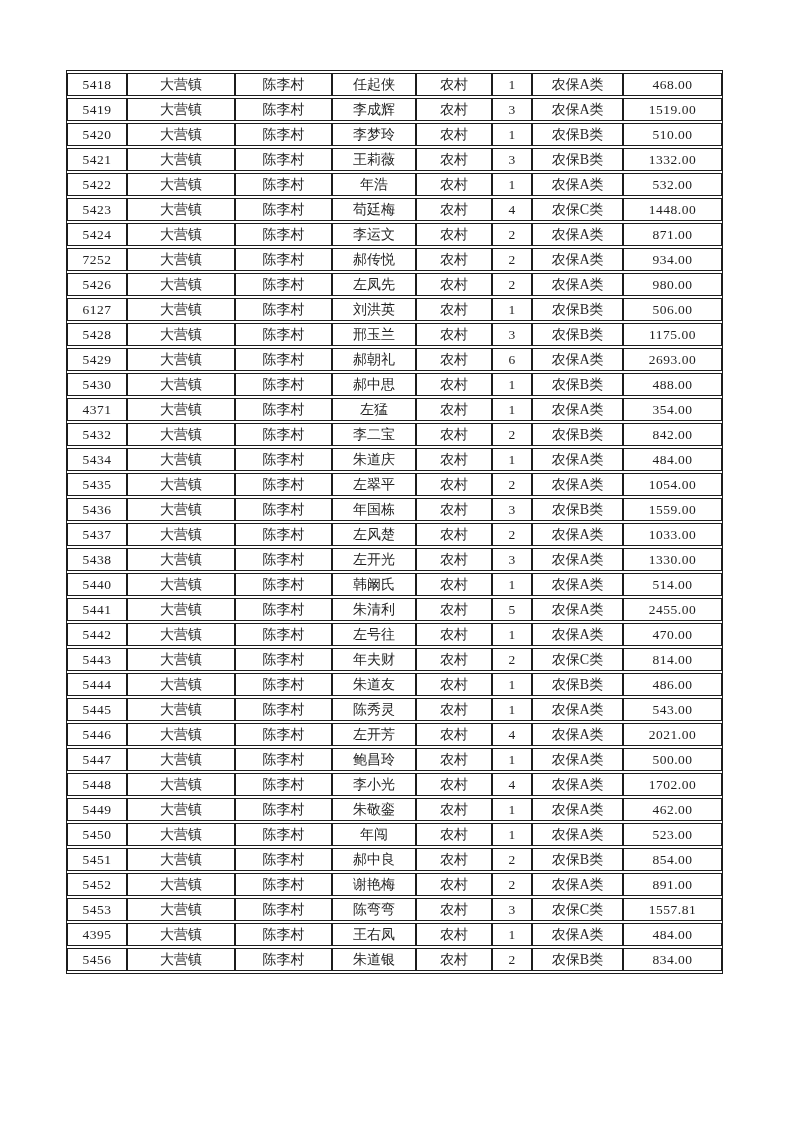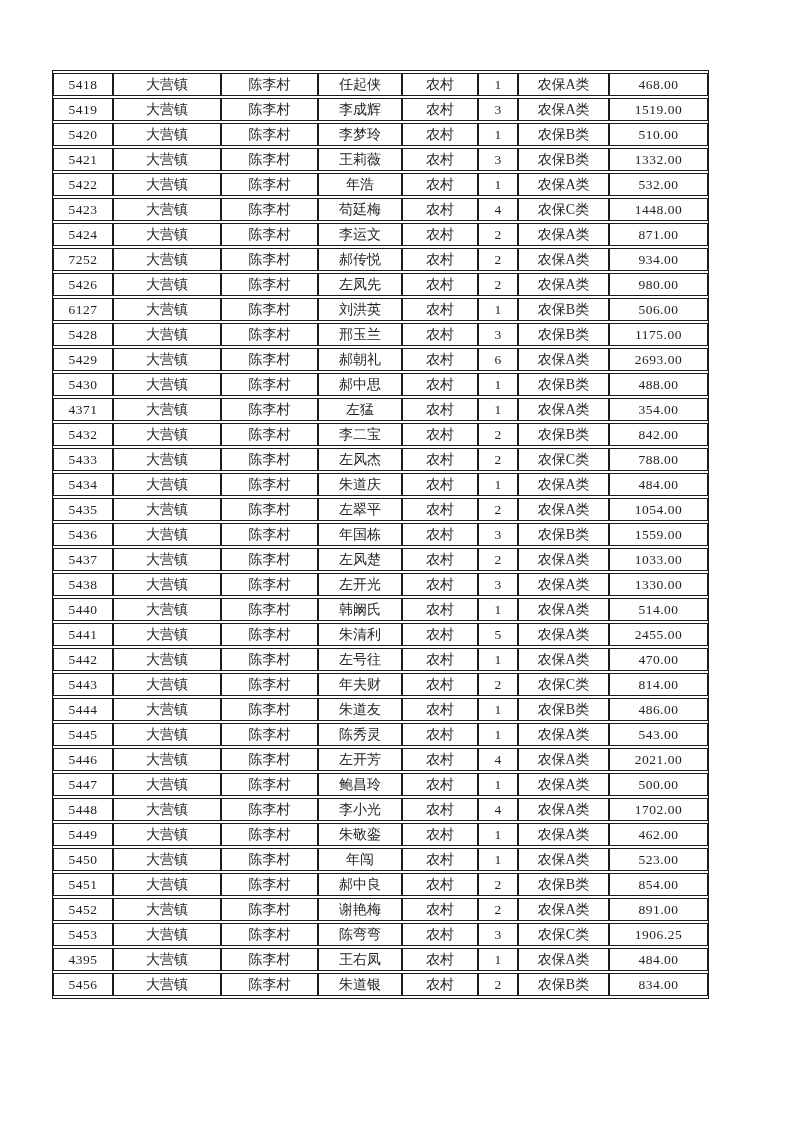--- a/index.html
+++ b/index.html
@@ -9,21 +9,21 @@
     font-family: "Liberation Serif", "DejaVu Serif", serif;
   }
   .page {
     position: relative;
     width: 793px; height: 1122px;
     background: #ffffff;
     overflow: hidden;
   }
   .table-wrap {
     position: absolute;
-    left: 52px; top: 70px;
+    left: 66px; top: 70px;
     width: 657px;
   }
   table.records {
     width: 100%;
     table-layout: fixed;
     border-collapse: separate;
     border-spacing: 0 2px;
     border: 1px solid #1c1c1c;
   }
   table.records td {
@@ -212,30 +212,20 @@
     <td class="num">5432</td>
     <td>大营镇</td>
     <td>陈李村</td>
     <td>李二宝</td>
     <td>农村</td>
     <td class="num">2</td>
     <td>农保B类</td>
     <td class="num">842.00</td>
   </tr>
           <tr>
-    <td class="num">5433</td>
-    <td>大营镇</td>
-    <td>陈李村</td>
-    <td>左风杰</td>
-    <td>农村</td>
-    <td class="num">2</td>
-    <td>农保C类</td>
-    <td class="num">788.00</td>
-  </tr>
-          <tr>
     <td class="num">5434</td>
     <td>大营镇</td>
     <td>陈李村</td>
     <td>朱道庆</td>
     <td>农村</td>
     <td class="num">1</td>
     <td>农保A类</td>
     <td class="num">484.00</td>
   </tr>
           <tr>
@@ -409,21 +399,21 @@
     <td class="num">891.00</td>
   </tr>
           <tr>
     <td class="num">5453</td>
     <td>大营镇</td>
     <td>陈李村</td>
     <td>陈弯弯</td>
     <td>农村</td>
     <td class="num">3</td>
     <td>农保C类</td>
-    <td class="num">1906.25</td>
+    <td class="num">1557.81</td>
   </tr>
           <tr>
     <td class="num">4395</td>
     <td>大营镇</td>
     <td>陈李村</td>
     <td>王右凤</td>
     <td>农村</td>
     <td class="num">1</td>
     <td>农保A类</td>
     <td class="num">484.00</td>

